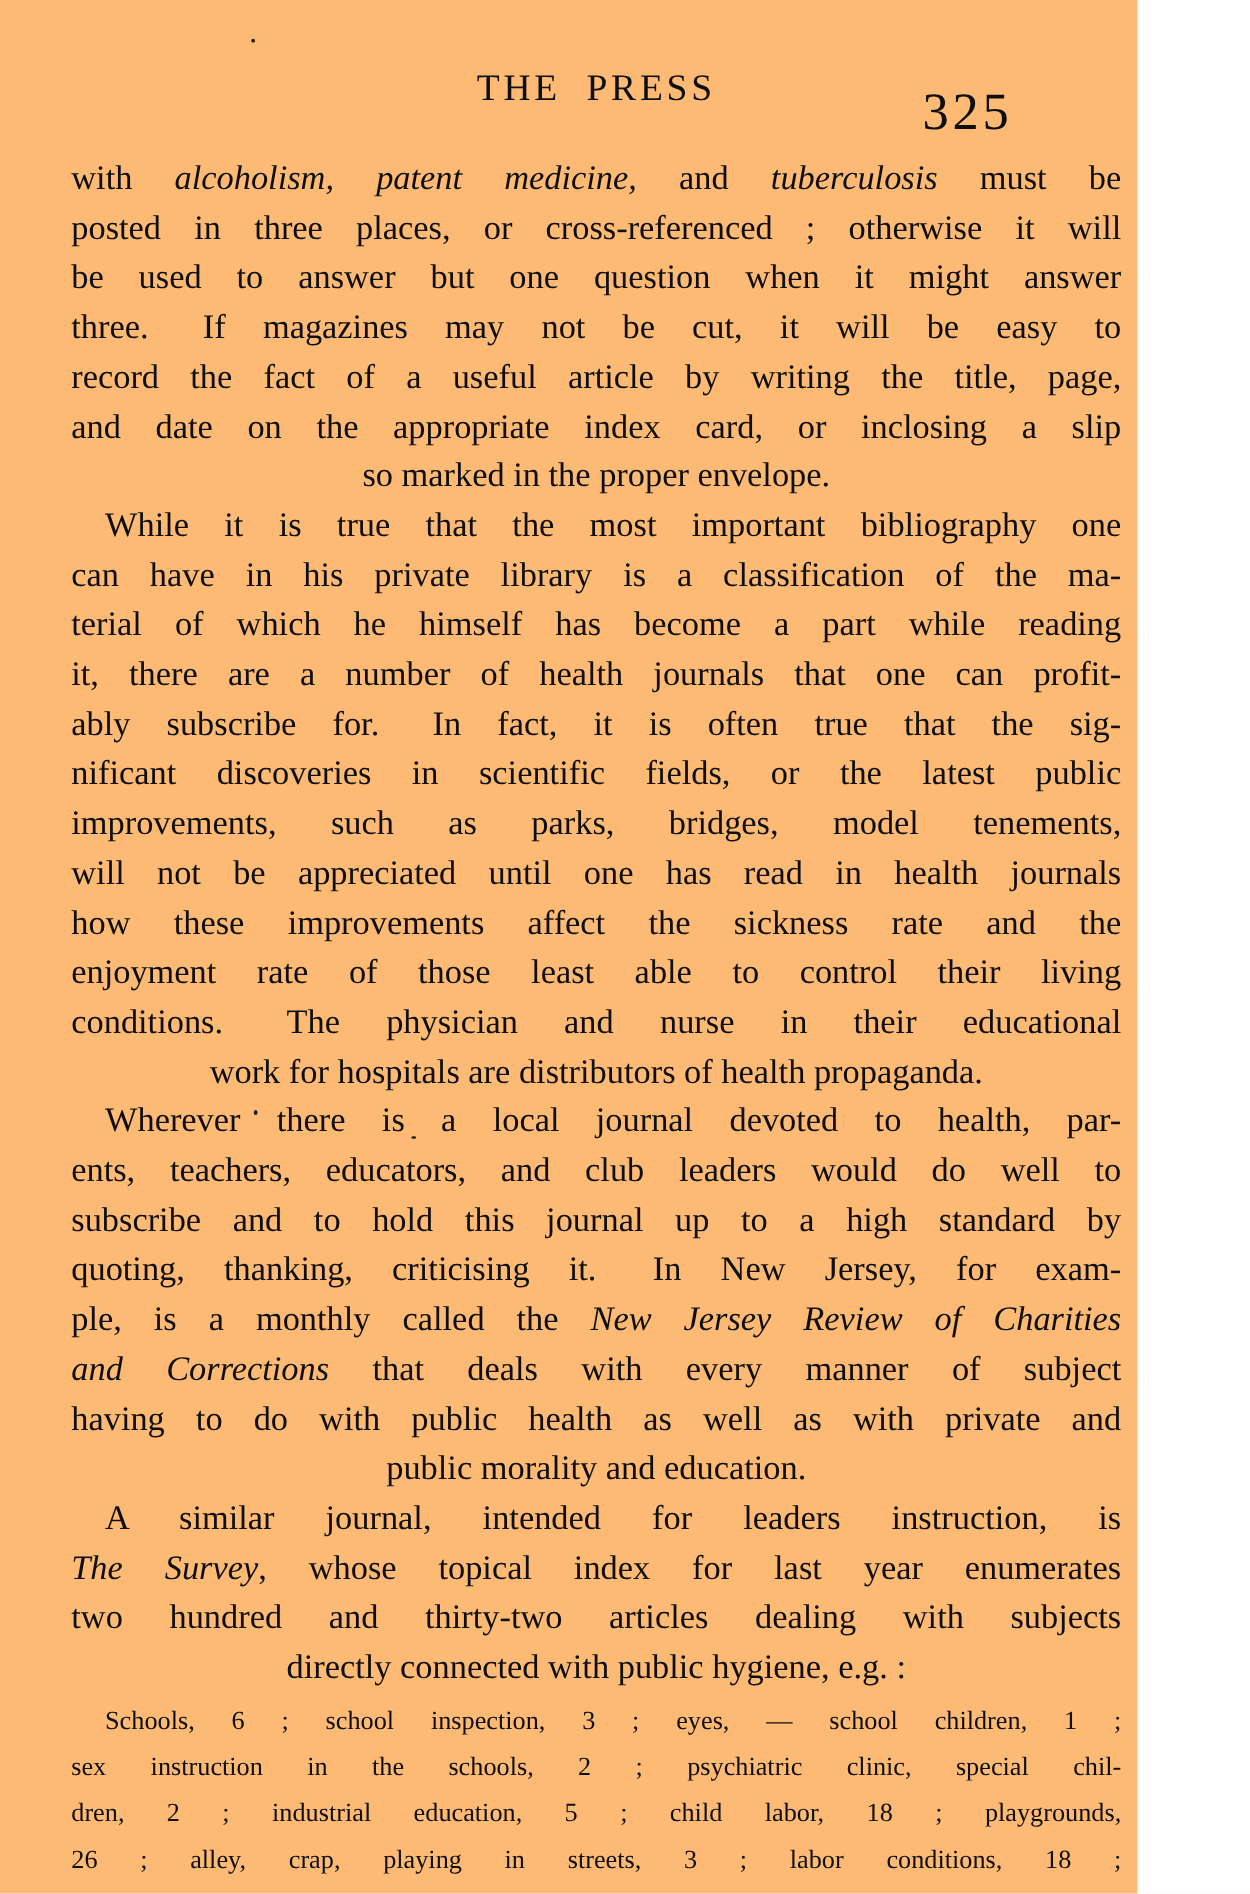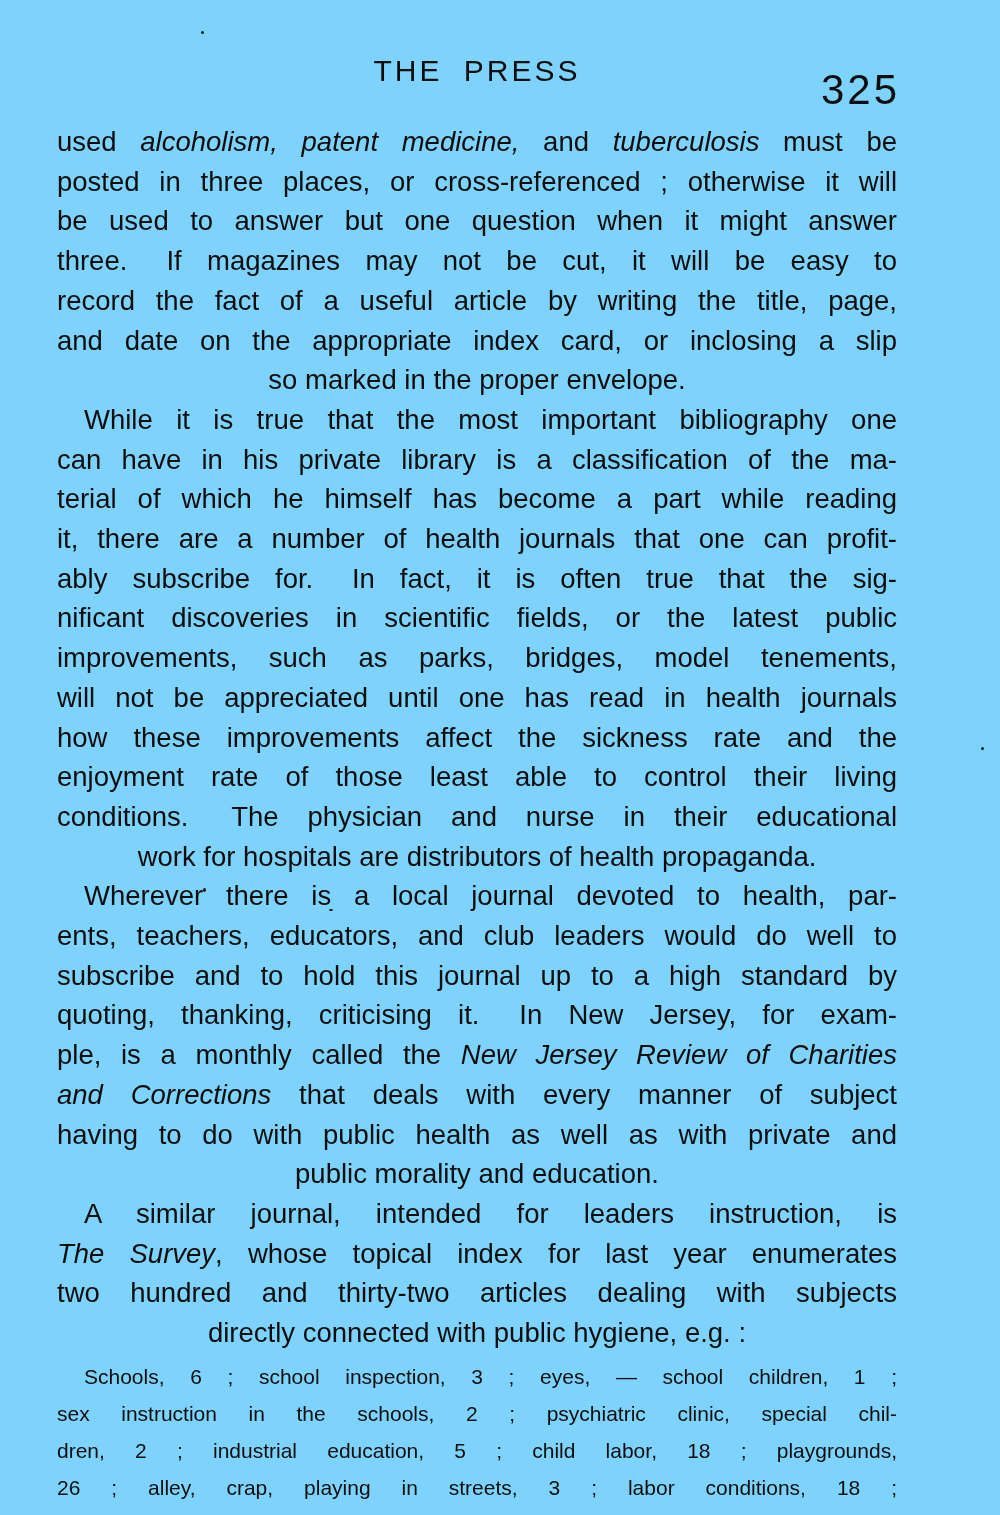--- a/index.html
+++ b/index.html
@@ -2,25 +2,25 @@
 <html><head>
 <meta charset="utf-8">
 <style>
   html, body {
     margin: 0;
     padding: 0;
     background: #ffffff;
   }
   .page {
     position: relative;
-    width: 1000px;
+    width: 910px;
     height: 1515px;
-    background: #7dd3fc;
+    background: #fdba74;
     color: #0e0e0e;
-    font-family: Liberation Sans, sans-serif;
+    font-family: Liberation Serif, serif;
     overflow: hidden;
   }
   .running-header {
     position: absolute;
     left: 57px;
     top: 54px;
     width: 840px;
     text-align: center;
     font-size: 30px;
     letter-spacing: 3px;
@@ -72,21 +72,21 @@
 <body>
 
 <div class="page">
 
   <div class="running-header">THE PRESS</div>
 
   <div class="page-number">325</div>
 
   <div class="text-body">
       <div class="para body">
-        <div class="line just"><span class="rm">used </span><span class="it">alcoholism, patent medicine,</span><span class="rm"> and </span><span class="it">tuberculosis</span><span class="rm"> must be</span></div>
+        <div class="line just"><span class="rm">with </span><span class="it">alcoholism, patent medicine,</span><span class="rm"> and </span><span class="it">tuberculosis</span><span class="rm"> must be</span></div>
         <div class="line just"><span class="rm">posted in three places, or cross-referenced ; otherwise it will</span></div>
         <div class="line just"><span class="rm">be used to answer but one question when it might answer</span></div>
         <div class="line just"><span class="rm">three.  If magazines may not be cut, it will be easy to</span></div>
         <div class="line just"><span class="rm">record the fact of a useful article by writing the title, page,</span></div>
         <div class="line just"><span class="rm">and date on the appropriate index card, or inclosing a slip</span></div>
         <div class="line"><span class="rm">so marked in the proper envelope.</span></div>
       </div>
       <div class="para body indent">
         <div class="line just"><span class="rm">While it is true that the most important bibliography one</span></div>
         <div class="line just"><span class="rm">can have in his private library is a classification of the ma-</span></div>

